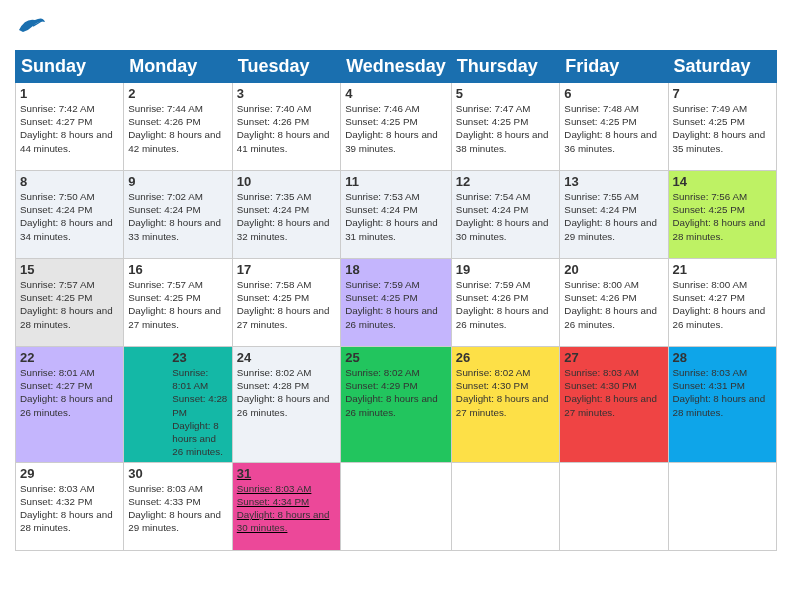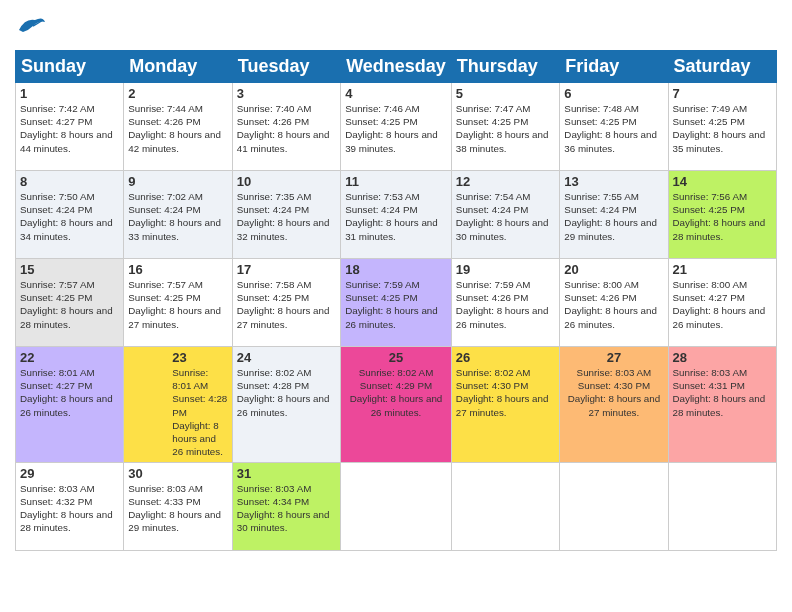--- a/index.html
+++ b/index.html
@@ -268,71 +268,71 @@
 Daylight: 8 hours and 26 minutes.</div>
           </td>
         </tr>
         <tr>
           <td style="background: #c4b5fd;">
             <span class="day-num">22</span>
             <div class="day-info" style="white-space: pre-line;">Sunrise: 8:01 AM
 Sunset: 4:27 PM
 Daylight: 8 hours and 26 minutes.</div>
           </td>
-          <td style="background: #fde047; padding-left: 48px;">
+          <td style="background: #14b8a6; padding-left: 48px;">
             <span class="day-num">23</span>
             <div class="day-info" style="white-space: pre-line;">Sunrise: 8:01 AM
 Sunset: 4:28 PM
 Daylight: 8 hours and 26 minutes.</div>
           </td>
           <td style="background: rgb(238, 242, 247);">
             <span class="day-num">24</span>
             <div class="day-info" style="white-space: pre-line;">Sunrise: 8:02 AM
 Sunset: 4:28 PM
 Daylight: 8 hours and 26 minutes.</div>
           </td>
-          <td style="background: #ec4899; text-align: center;">
+          <td style="background: #22c55e;">
             <span class="day-num">25</span>
             <div class="day-info" style="white-space: pre-line;">Sunrise: 8:02 AM
 Sunset: 4:29 PM
 Daylight: 8 hours and 26 minutes.</div>
           </td>
           <td style="background: #fde047;">
             <span class="day-num">26</span>
             <div class="day-info" style="white-space: pre-line;">Sunrise: 8:02 AM
 Sunset: 4:30 PM
 Daylight: 8 hours and 27 minutes.</div>
           </td>
-          <td style="background: #fdba74; text-align: center;">
+          <td style="background: #ef4444;">
             <span class="day-num">27</span>
             <div class="day-info" style="white-space: pre-line;">Sunrise: 8:03 AM
 Sunset: 4:30 PM
 Daylight: 8 hours and 27 minutes.</div>
           </td>
-          <td style="background: #fca5a5;">
+          <td style="background: #0ea5e9;">
             <span class="day-num">28</span>
             <div class="day-info" style="white-space: pre-line;">Sunrise: 8:03 AM
 Sunset: 4:31 PM
 Daylight: 8 hours and 28 minutes.</div>
           </td>
         </tr>
         <tr>
           <td style="background: rgb(255, 255, 255);">
             <span class="day-num">29</span>
             <div class="day-info" style="white-space: pre-line;">Sunrise: 8:03 AM
 Sunset: 4:32 PM
 Daylight: 8 hours and 28 minutes.</div>
           </td>
           <td style="background: rgb(255, 255, 255);">
             <span class="day-num">30</span>
             <div class="day-info" style="white-space: pre-line;">Sunrise: 8:03 AM
 Sunset: 4:33 PM
 Daylight: 8 hours and 29 minutes.</div>
           </td>
-          <td style="background: #bef264;">
+          <td style="background: #ec4899; text-decoration: underline;">
             <span class="day-num">31</span>
             <div class="day-info" style="white-space: pre-line;">Sunrise: 8:03 AM
 Sunset: 4:34 PM
 Daylight: 8 hours and 30 minutes.</div>
           </td>
           <td class="empty-cell"></td>
           <td class="empty-cell"></td>
           <td class="empty-cell"></td>
           <td class="empty-cell"></td>
         </tr>

